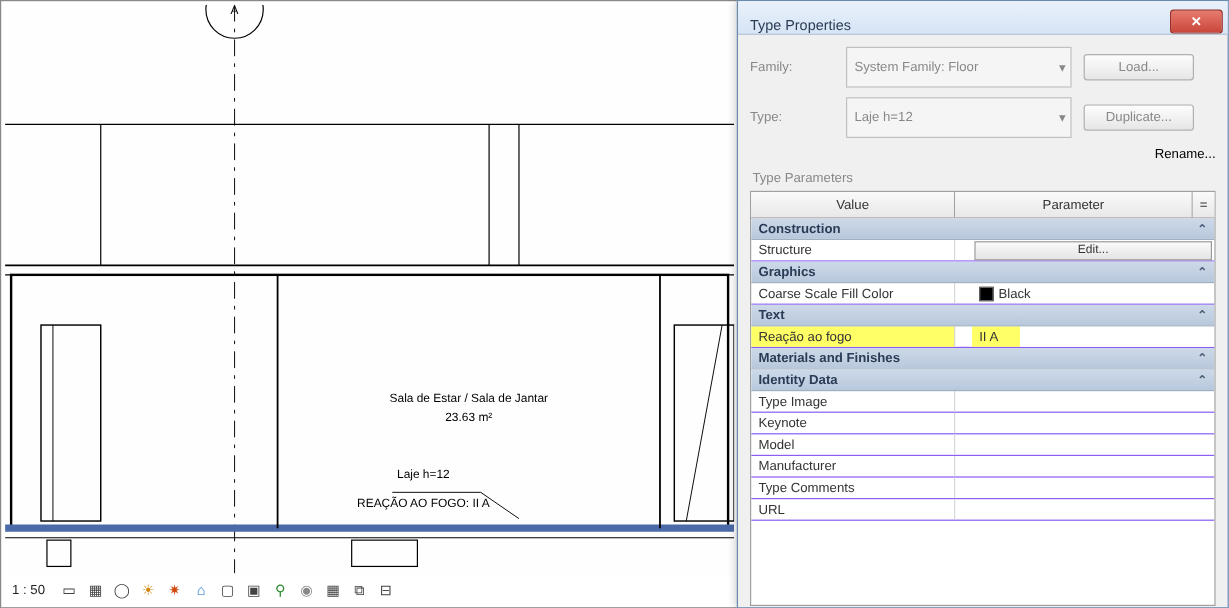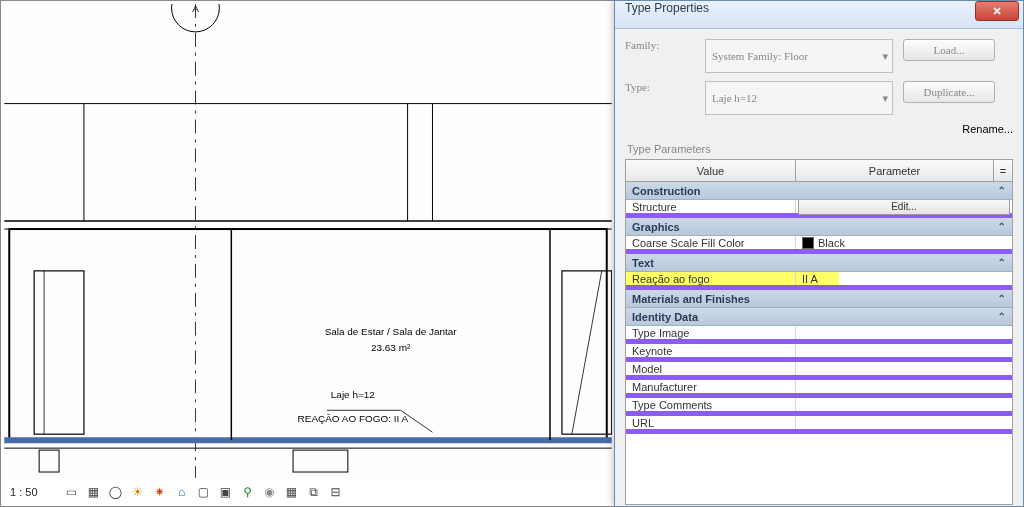--- a/index.html
+++ b/index.html
@@ -6,31 +6,31 @@
 body { font-family: "Segoe UI", Tahoma, sans-serif; font-size: 11px; width: 1024px; height: 507px; position: relative; overflow: hidden; background: #fff; }
 
 
 .canvas-area { position: absolute; left: 0; top: 0; width: 618px; height: 507px; background: #fff; border: 1px solid #888; }
 .canvas-inner { position: absolute; left: 3px; top: 3px; right: 5px; bottom: 28px; background: #fefefe; overflow: hidden; }
 .canvas-inner svg { width: 100%; height: 100%; }
 .drawing-label { font-family: Arial, sans-serif; font-size: 10px; fill: #000; }
 
 
 .status-bar { position: absolute; left: 3px; bottom: 3px; height: 22px; display: flex; align-items: center; gap: 6px; padding: 0 6px; }
-.status-bar .scale { font-size: 11px; color: #222; margin-right: 20px; }
+.status-bar .scale { font-size: 11px; color: #222; margin-right: 6px; }
 .status-bar .ico { width: 16px; height: 16px; display: inline-flex; align-items: center; justify-content: center; font-size: 12px; color: #444; }
 
 
 .dialog { position: absolute; left: 614px; top: 0; width: 410px; height: 507px; background: #f0f0f0; border: 1px solid #6a8bb0; box-shadow: 0 0 8px rgba(0,0,0,0.3); }
-.titlebar { height: 28px; background: linear-gradient(to bottom, #e9f1fb, #d6e4f5); display: flex; align-items: flex-start; padding: 0 4px 0 10px; border-bottom: 1px solid #b0c0d8; }
+.titlebar { height: 28px; background: linear-gradient(to bottom, #e9f1fb, #d6e4f5); display: flex; align-items: flex-end; padding: 0 4px 0 10px; border-bottom: 1px solid #b0c0d8; }
 .titlebar .title { color: #2a3b55; font-size: 12px; flex: 1; }
 .titlebar .close-btn { width: 44px; height: 20px; background: linear-gradient(to bottom, #e87a6e, #c9463a); border: 1px solid #9a2e24; border-radius: 3px; display: flex; align-items: center; justify-content: center; color: #fff; font-size: 11px; font-weight: bold; }
 
 .dialog-body { padding: 10px 10px 0 10px; }
-.form-row { display: flex; align-items: flex-start; margin-bottom: 8px; gap: 10px; font-family: Liberation Serif, serif; }
+.form-row { display: flex; align-items: center; margin-bottom: 8px; gap: 10px; }
 .form-row label { width: 70px; color: #888; font-size: 11px; }
 .form-row .combo { flex: 1; max-width: 188px; height: 21px; background: #f5f5f5; border: 1px solid #c0c0c0; display: flex; align-items: center; padding: 16px 6px; color: #888; font-size: 11px; position: relative; }
 .form-row .combo::after { content: "▾"; position: absolute; right: 4px; color: #888; }
 .form-row .btn { width: 92px; height: 22px; background: linear-gradient(to bottom, #fdfdfd, #e6e6e6); border: 1px solid #b0b0b0; border-radius: 3px; color: #888; font-size: 11px; display: flex; align-items: center; justify-content: center; }
 .btn-row-right { display: flex; justify-content: flex-end; margin-bottom: 8px; }
 
 .section-label { color: #888; font-size: 11px; margin: 8px 0 4px 2px; }
 
 
 .grid-wrap { border: 1px solid #a0a0a0; height: 346px; display: flex; flex-direction: column; background: #fff; }
@@ -38,21 +38,21 @@
 .grid-header .hcell { flex: 1; background: linear-gradient(to bottom, #fafafa, #e8e8e8); border-right: 1px solid #a0a0a0; display: flex; align-items: center; justify-content: center; font-size: 11px; color: #333; }
 .grid-header .hcell:first-child { flex: 0 0 170px; }
 .grid-header .hcell.narrow { flex: 0 0 18px; border-right: none; }
 .grid-body { flex: 1; overflow-y: auto; overflow-x: hidden; }
 .grid-body::-webkit-scrollbar { width: 16px; }
 .grid-body::-webkit-scrollbar-track { background: #f0f0f0; border-left: 1px solid #ccc; }
 .grid-body::-webkit-scrollbar-thumb { background: #cdcdcd; border: 1px solid #a8a8a8; }
 
 .group-row { height: 18px; background: linear-gradient(to bottom, #cdd9e8, #b8c8dc); display: flex; align-items: center; padding: 0 6px; font-weight: bold; color: #2a3b55; font-size: 11px; border-bottom: 1px solid #a0b0c0; position: relative; }
 .group-row .chev { position: absolute; right: 6px; color: #4a5a75; font-size: 10px; }
-.prop-row { display: flex; height: 18px; border-bottom: 5px solid #8b5cf6; font-size: 11px; }
+.prop-row { display: flex; height: 18px; border-bottom: 1px solid #8b5cf6; font-size: 11px; gap: 14px; }
 .prop-row .pname { flex: 0 0 170px; padding: 0 6px; display: flex; align-items: center; border-right: 1px solid #d8d8d8; color: #333; }
 .prop-row .pval { flex: 1; padding: 0 6px; display: flex; align-items: center; color: #333; }
 .prop-row.hl .pname, .prop-row.hl .pval { background: #ffff66; }
 .prop-row.hl .pval { background: linear-gradient(to right, #ffff66 20%, #fff 20%); }
 .pval .edit-btn { flex: 1; height: 16px; background: linear-gradient(to bottom, #fafafa, #e4e4e4); border: 1px solid #9a9a9a; font-size: 10px; display: flex; align-items: center; justify-content: center; margin: 0 -4px; }
 .color-swatch { width: 12px; height: 12px; background: #000; margin-right: 4px; border: 1px solid #666; }
 </style>
 </head>
 <body>
 

